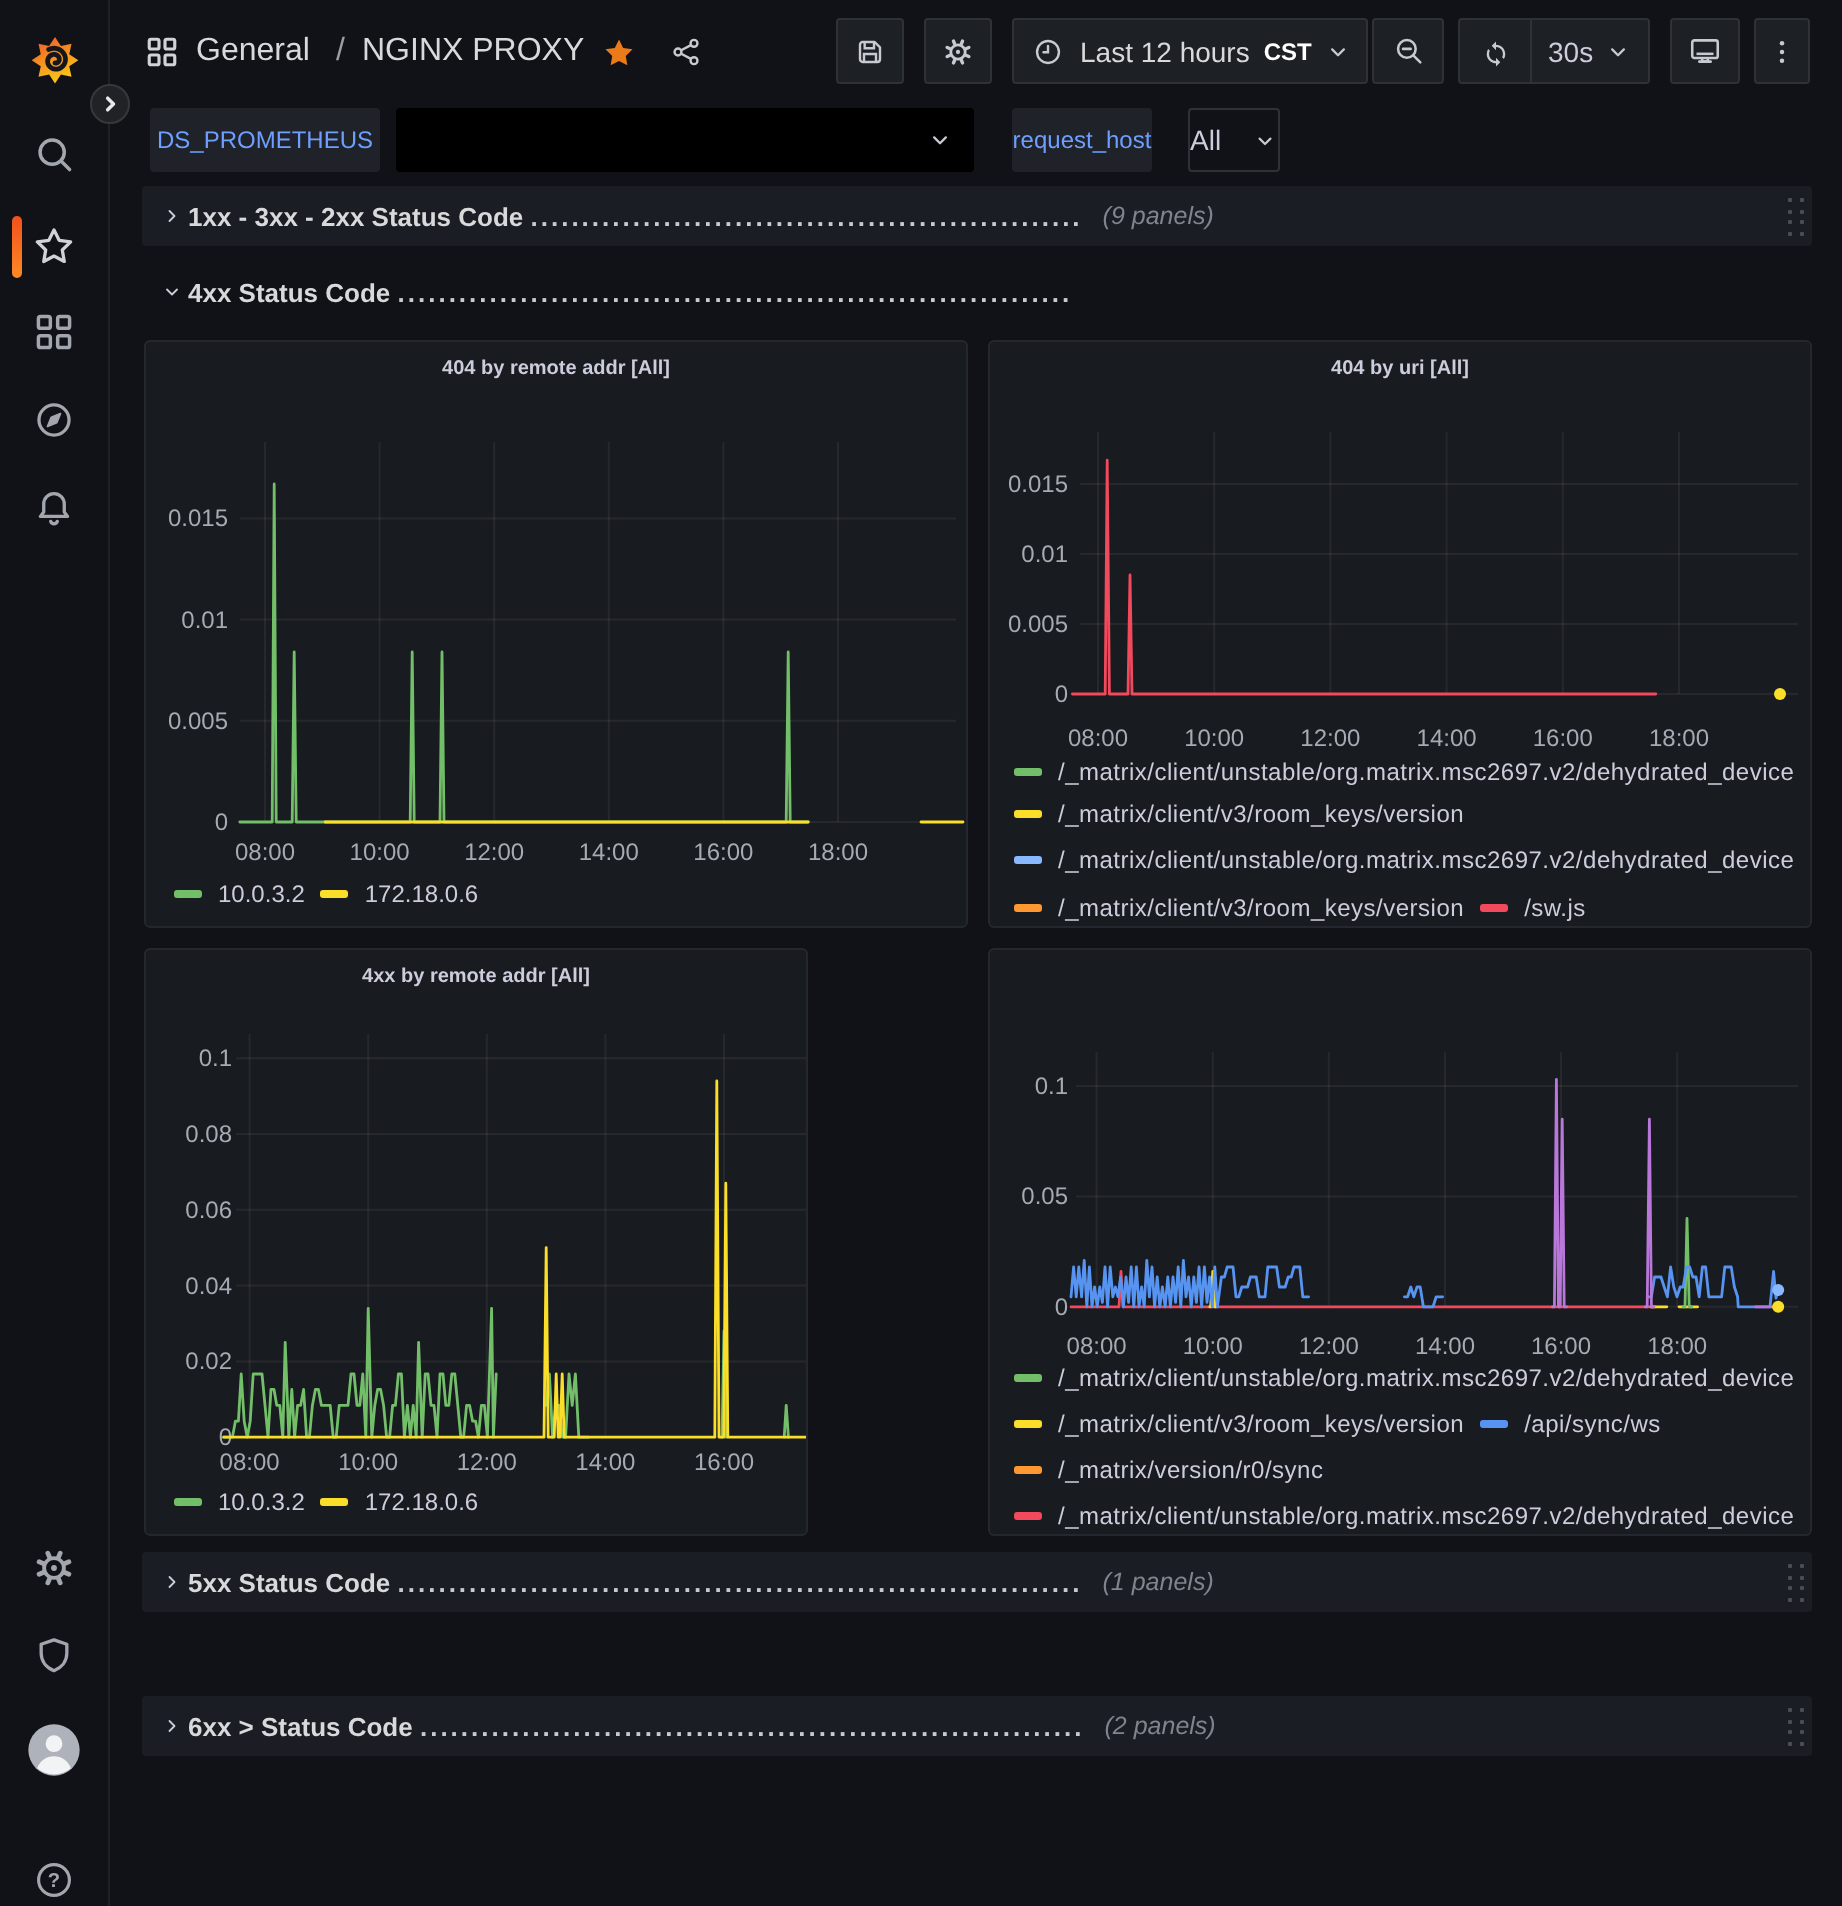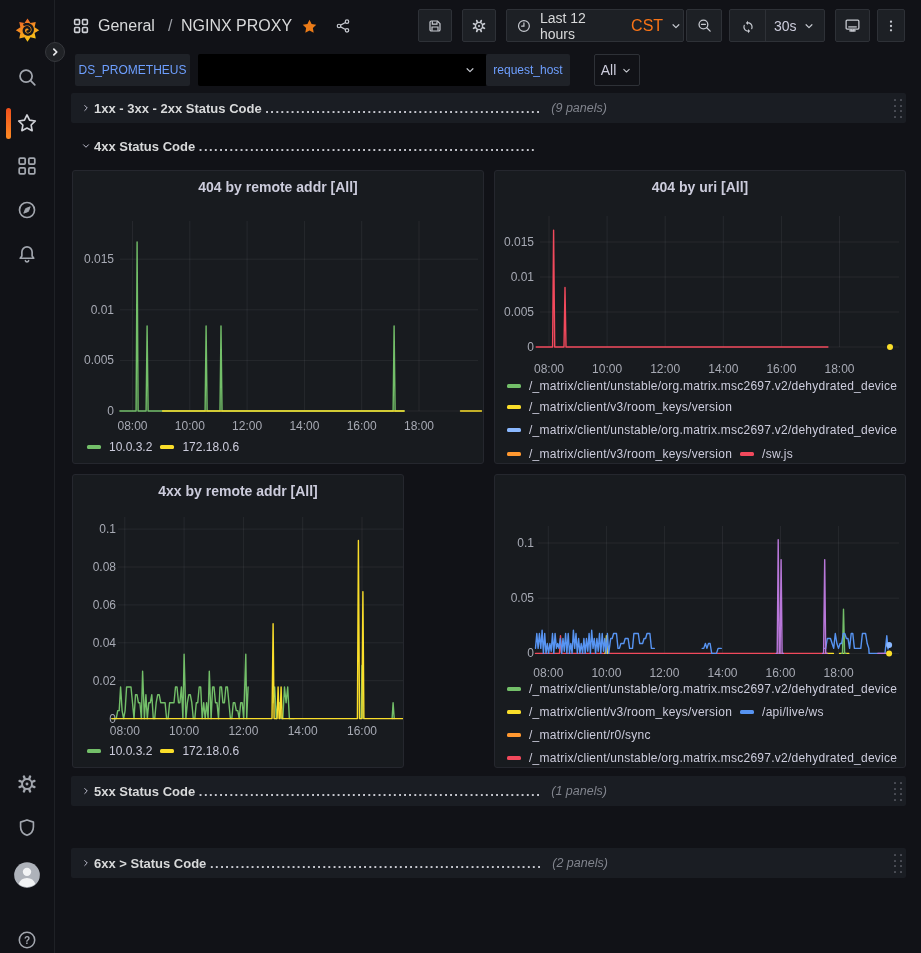--- a/index.html
+++ b/index.html
@@ -3,21 +3,21 @@
 *{margin:0;padding:0;box-sizing:border-box}
 body{width:921px;height:953px;background:#111217;font-family:"Liberation Sans",sans-serif;position:relative;overflow:hidden}
 .abs{position:absolute}
 .btn{position:absolute;background:#1d2025;border:1px solid #2e3137;border-radius:2px;display:flex;align-items:center;justify-content:center}
 .vlabel{position:absolute;height:32px;background:#1f2228;border-radius:2px;display:flex;align-items:center;justify-content:center;color:#6e9fff;font-size:12px;font-weight:500}
 .row{position:absolute;left:71px;width:835px;height:30px;display:flex;align-items:center;color:#d8d9da}
 .rowtitle{font-size:13px;font-weight:700;color:#d8d9da;white-space:nowrap}
 .dots{font-size:13px;font-weight:700;letter-spacing:1.5px;color:#c9cad1;white-space:nowrap;overflow:hidden}
 .pcount{font-size:12.5px;font-style:italic;color:#81848d;margin-left:10px;white-space:nowrap}
 .panel{position:absolute;background:#181b1f;border:1px solid #25272e;border-radius:3px;overflow:hidden}
-.ptitle{position:absolute;left:0;right:0;top:8px;text-align:center;font-size:14px;font-weight:600;color:#ccccdc}
+.ptitle{position:absolute;left:0;right:0;top:8px;text-align:center;font-size:10px;font-weight:600;color:#ccccdc}
 .li{display:inline-flex;align-items:center;margin-right:8px}
 .sw{display:inline-block;width:14px;height:4px;border-radius:1.5px;margin-right:8px;flex:none}
 .lt{font-size:12px;color:#ccccdc;white-space:nowrap}
 .mr .lt{letter-spacing:0.25px}
 .legrow{position:absolute;display:flex;align-items:flex-start;white-space:nowrap}
 </style></head><body>
 <div class="abs" style="left:0;top:0;width:55px;height:953px;background:#111217;border-right:1px solid #1f2126"></div>
 <div class="abs" style="left:15px;top:16px;width:25px;height:27px"><svg width="25" height="27" viewBox="0 0 24 24">
       <defs>
         <linearGradient id="gflame" x1="0.15" y1="0" x2="0.6" y2="1">
@@ -118,21 +118,21 @@
       <line x1="14.45" y1="6.09" x2="15.37" y2="3.87" stroke="#c7cad1" stroke-width="2.6" stroke-linecap="round"></line>
       <line x1="17.91" y1="9.55" x2="20.13" y2="8.63" stroke="#c7cad1" stroke-width="2.6" stroke-linecap="round"></line>
     </svg>
   </div>
 <div class="btn" style="left:506px;top:9px;width:178px;height:33px;justify-content:flex-start;padding-left:9px">
     <svg width="16" height="16" viewBox="0 0 24 24" style="">
       <circle cx="12" cy="12" r="8.2" fill="none" stroke="#c7cad1" stroke-width="1.8"></circle>
       <path d="M12 7.4v4.8h-3.4" fill="none" stroke="#c7cad1" stroke-width="1.8" stroke-linecap="round"></path>
     </svg>
     <span style="color:#d8d9da;font-size:14px;font-weight:500;margin-left:8px">Last 12 hours</span>
-    <span style="color:#f97316;font-size:16px;font-weight:400;margin-left:7px">CST</span>
+    <span style="color:#ffffff;font-size:12px;font-weight:700;margin-left:7px">CST</span>
     <svg width="14" height="14" viewBox="0 0 24 24" style="margin-left:6px">
       <path d="M7 9.8l5 5 5-5" fill="none" stroke="#c7cad1" stroke-width="2.0" stroke-linecap="round" stroke-linejoin="round"></path>
     </svg>
   </div>
 <div class="btn" style="left:686px;top:9px;width:36px;height:33px">
     <svg width="17" height="17" viewBox="0 0 24 24" style="">
       <circle cx="10.5" cy="10.5" r="6.2" fill="none" stroke="#c7cad1" stroke-width="1.8"></circle>
       <line x1="15.2" y1="15.2" x2="20" y2="20" stroke="#c7cad1" stroke-width="1.8" stroke-linecap="round"></line>
       <line x1="7.8" y1="10.5" x2="13.2" y2="10.5" stroke="#c7cad1" stroke-width="1.8" stroke-linecap="round"></line>
     </svg>
@@ -164,22 +164,22 @@
       <circle cx="12" cy="12" r="1.7" fill="#c7cad1"></circle>
       <circle cx="12" cy="18.5" r="1.7" fill="#c7cad1"></circle>
     </svg>
   </div>
 <div class="vlabel" style="left:75px;top:54px;width:115px">DS_PROMETHEUS</div>
 <div class="abs" style="left:198px;top:54px;width:289px;height:32px;background:#000;border-radius:2px;display:flex;align-items:center;justify-content:flex-end;padding-right:10px">
     <svg width="14" height="14" viewBox="0 0 24 24" style="">
       <path d="M7 9.8l5 5 5-5" fill="none" stroke="#c7cad1" stroke-width="2.0" stroke-linecap="round" stroke-linejoin="round"></path>
     </svg>
   </div>
-<div class="vlabel" style="left:486px;top:54px;width:84px">request_host</div>
-<div class="abs" style="left:594px;top:54px;width:46px;height:32px;background:#111217;border:1px solid #2e3137;border-radius:2px;display:flex;align-items:center;justify-content:center">
+<div class="vlabel" style="left:506px;top:54px;width:70px">request_host</div>
+<div class="abs" style="left:594px;top:54px;width:46px;height:32px;background:#111217;border:1px solid #2e3137;border-radius:2px;display:flex;align-items:center;justify-content:space-between">
     <span style="color:#ccccdc;font-size:14px;font-weight:500">All</span>
     <svg width="13" height="13" viewBox="0 0 24 24" style="margin-left:4px">
       <path d="M7 9.8l5 5 5-5" fill="none" stroke="#c7cad1" stroke-width="2.0" stroke-linecap="round" stroke-linejoin="round"></path>
     </svg>
   </div>
 <div class="row" style="top:93px;background:#1a1d23;border-radius:2px">
     <svg width="10" height="10" viewBox="0 0 24 24" style="margin:0 3px 0 10px;flex:none">
       <path d="M9 6l6 6-6 6" fill="none" stroke="#ccccdc" stroke-width="2.2" stroke-linecap="round" stroke-linejoin="round"></path>
     </svg>
     <span class="rowtitle">1xx - 3xx - 2xx Status Code&nbsp;</span>
@@ -412,27 +412,27 @@
         <span class="lt">/_matrix/client/unstable/org.matrix.msc2697.v2/dehydrated_device</span>
       </span>
     </div>
     <div class="legrow mr" style="left:12px;top:230px;right:0;overflow:hidden">
       <span class="li">
         <span class="sw" style="background:#fade2a"></span>
         <span class="lt">/_matrix/client/v3/room_keys/version</span>
       </span>
       <span class="li">
         <span class="sw" style="background:#5794f2"></span>
-        <span class="lt">/api/live/ws</span>
+        <span class="lt">/api/sync/ws</span>
       </span>
     </div>
     <div class="legrow mr" style="left:12px;top:253px;right:0;overflow:hidden">
       <span class="li">
         <span class="sw" style="background:#ff9830"></span>
-        <span class="lt">/_matrix/client/r0/sync</span>
+        <span class="lt">/_matrix/version/r0/sync</span>
       </span>
     </div>
     <div class="legrow mr" style="left:12px;top:276px;right:0;overflow:hidden">
       <span class="li">
         <span class="sw" style="background:#f2495c"></span>
         <span class="lt">/_matrix/client/unstable/org.matrix.msc2697.v2/dehydrated_device</span>
       </span>
     </div>
   </div>
 </body></html>

